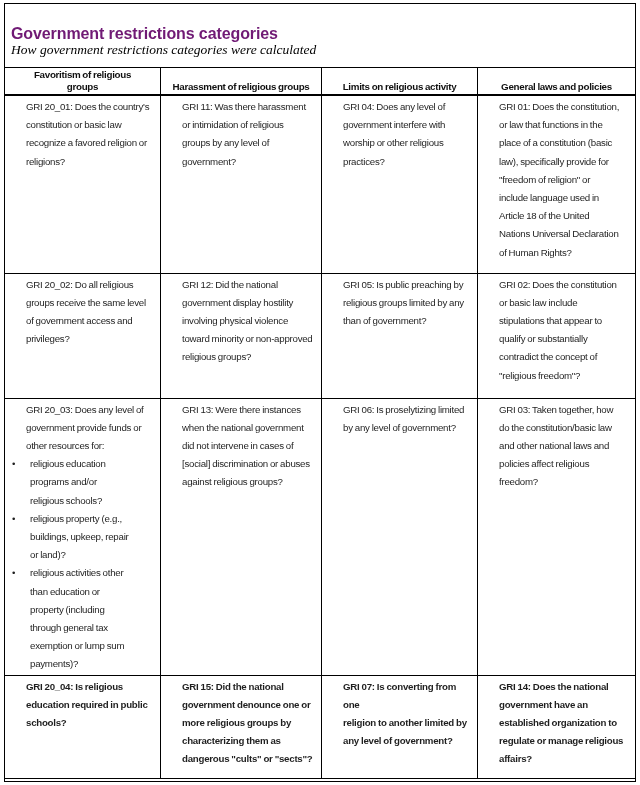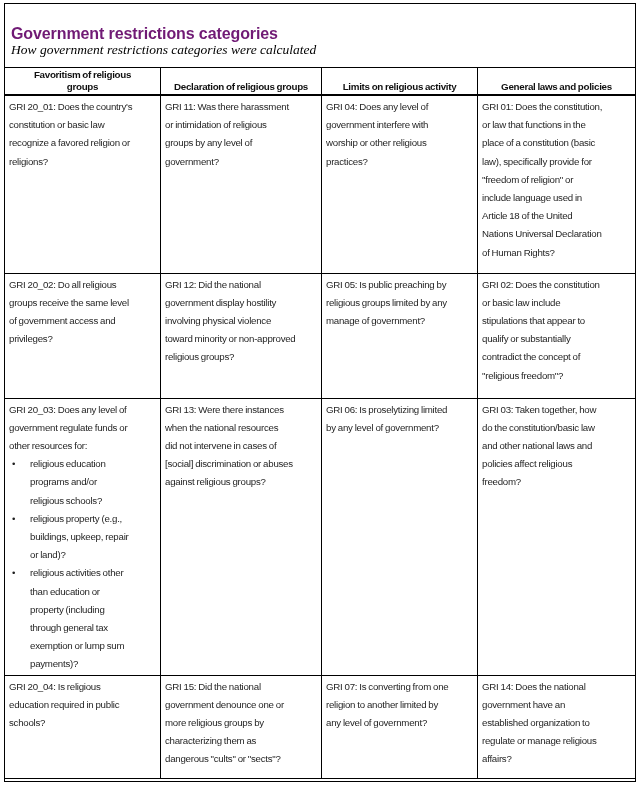--- a/index.html
+++ b/index.html
@@ -65,31 +65,31 @@
   .categories-table td {
     border: 1px solid #000;
     vertical-align: top;
     padding: 2px 4px 0 4px;
     font-size: 9.7px;
     line-height: 18.2px;
     color: #1f1f1f;
     letter-spacing: -0.25px;
     word-spacing: -0.4px;
   }
-  .ct { white-space: pre-line; }
+  .ct { white-space: pre-line; margin-left: 17px; }
   .cw { overflow: hidden; }
   tr.hdr { height: 25px; }
   tr.r1 { height: 178px; }
   tr.r2 { height: 125px; }
   tr.r3 { height: 277px; }
   tr.r4 { height: 103px; }
   tr.r1 .cw { max-height: 175px; }
   tr.r2 .cw { max-height: 122px; }
   tr.r3 .cw { max-height: 274px; }
-  tr.r4 .cw { max-height: 100px; }
+  tr.r4 .cw { max-height: 100px; font-weight: bold; }
   ul.bullets {
     margin: 0;
     padding: 0;
     list-style: none;
   }
   ul.bullets li {
     position: relative;
     padding-left: 21px;
     white-space: pre-line;
   }
@@ -111,21 +111,21 @@
   <colgroup>
     <col style="width:156px">
     <col style="width:161px">
     <col style="width:156px">
     <col style="width:158px">
   </colgroup>
   <thead>
     <tr class="hdr">
       <th>Favoritism of religious
 groups</th>
-      <th>Declaration of religious groups</th>
+      <th>Harassment of religious groups</th>
       <th>Limits on religious activity</th>
       <th>General laws and policies</th>
     </tr>
   </thead>
   <tbody>
     <tr class="r1">
       <td>
           <div class="cw">
             <div class="ct">GRI 20_01: Does the country's
 constitution or basic law
@@ -178,60 +178,60 @@
 government display hostility
 involving physical violence
 toward minority or non-approved
 religious groups?</div>
           </div>
         </td>
       <td>
           <div class="cw">
             <div class="ct">GRI 05: Is public preaching by
 religious groups limited by any
-manage of government?</div>
+than of government?</div>
           </div>
         </td>
       <td>
           <div class="cw">
             <div class="ct">GRI 02: Does the constitution
 or basic law include
 stipulations that appear to
 qualify or substantially
 contradict the concept of
 "religious freedom"?</div>
           </div>
         </td>
     </tr>
     <tr class="r3">
       <td>
         <div class="cw">
           <div class="ct">GRI 20_03: Does any level of
-government regulate funds or
+government provide funds or
 other resources for:</div>
           <ul class="bullets">
             <li><span class="bullet-dot">•</span><span>religious education
 programs and/or
 religious schools?</span></li>
             <li><span class="bullet-dot">•</span><span>religious property (e.g.,
 buildings, upkeep, repair
 or land)?</span></li>
             <li><span class="bullet-dot">•</span><span>religious activities other
 than education or
 property (including
 through general tax
 exemption or lump sum
 payments)?</span></li>
           </ul>
         </div>
       </td>
       <td>
           <div class="cw">
             <div class="ct">GRI 13: Were there instances
-when the national resources
+when the national government
 did not intervene in cases of
 [social] discrimination or abuses
 against religious groups?</div>
           </div>
         </td>
       <td>
           <div class="cw">
             <div class="ct">GRI 06: Is proselytizing limited
 by any level of government?</div>
           </div>

